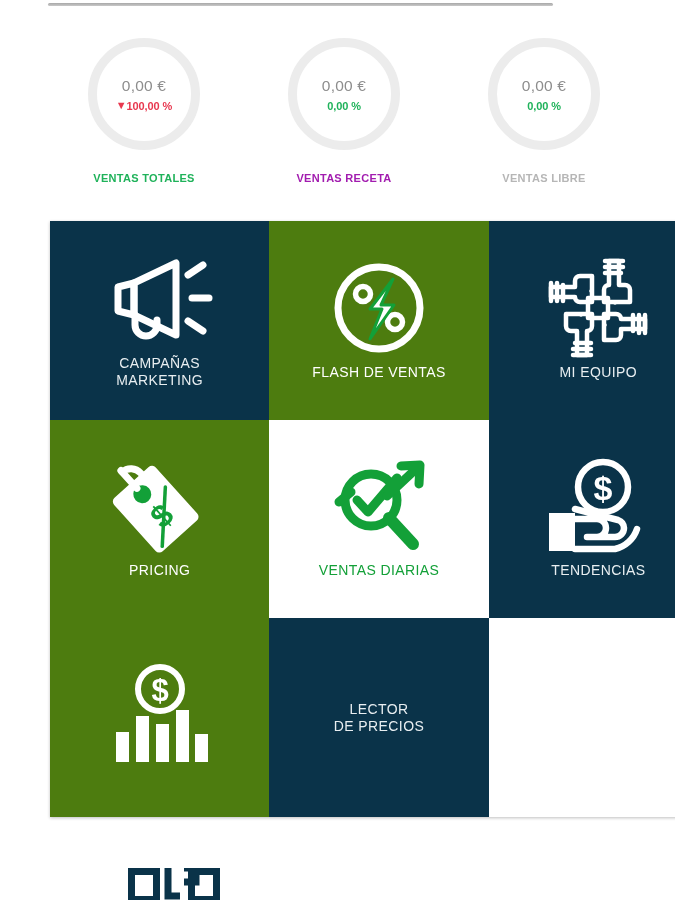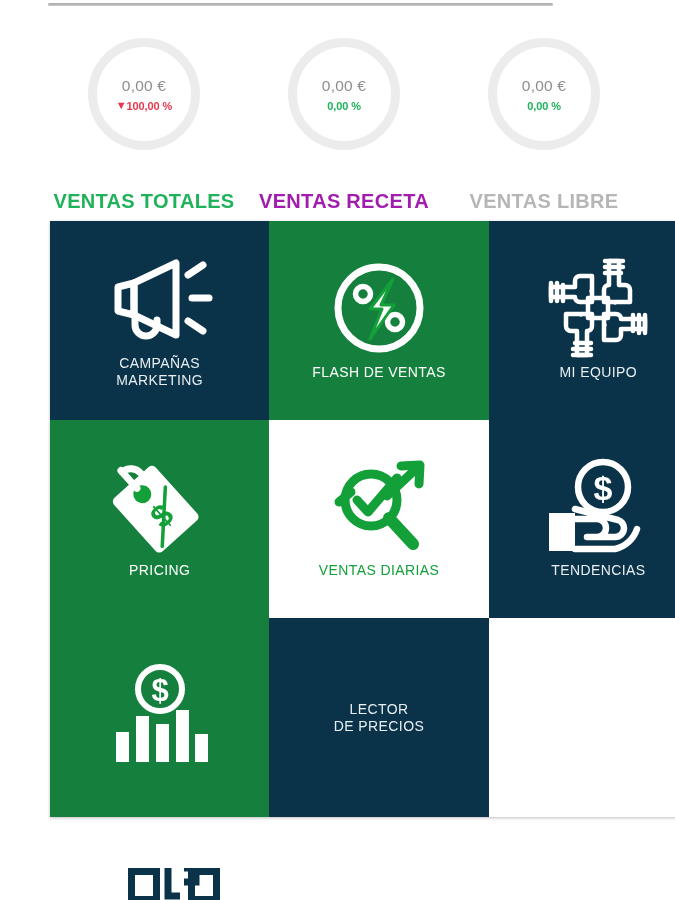--- a/index.html
+++ b/index.html
@@ -67,22 +67,22 @@
     letter-spacing: -0.1px;
     display: flex;
     align-items: center;
   }
   .kpi-delta .arrow {
     font-size: 11px;
     line-height: 1;
     margin-right: 0px;
   }
   .kpi-caption {
-    margin-top: 40px;
-    font-size: 20px;
+    margin-top: 22px;
+    font-size: 11px;
     font-weight: bold;
     letter-spacing: 0.3px;
   }
 
   
   .grid {
     position: absolute;
     left: 50px;
     top: 221px;
     width: 658px;
@@ -95,21 +95,21 @@
   .tile {
     position: relative;
     display: flex;
     flex-direction: column;
     align-items: center;
     justify-content: center;
     cursor: pointer;
     overflow: hidden;
   }
   .tile.navy  { background: #0a3349; }
-  .tile.green { background: #15803d; }
+  .tile.green { background: #4d7c0f; }
   .tile.white { background: #ffffff; }
 
   .tile-icon {
     height: 96px;
     display: flex;
     align-items: center;
     justify-content: center;
     margin-bottom: 8px;
   }
   .tile-icon svg { display: block; }

